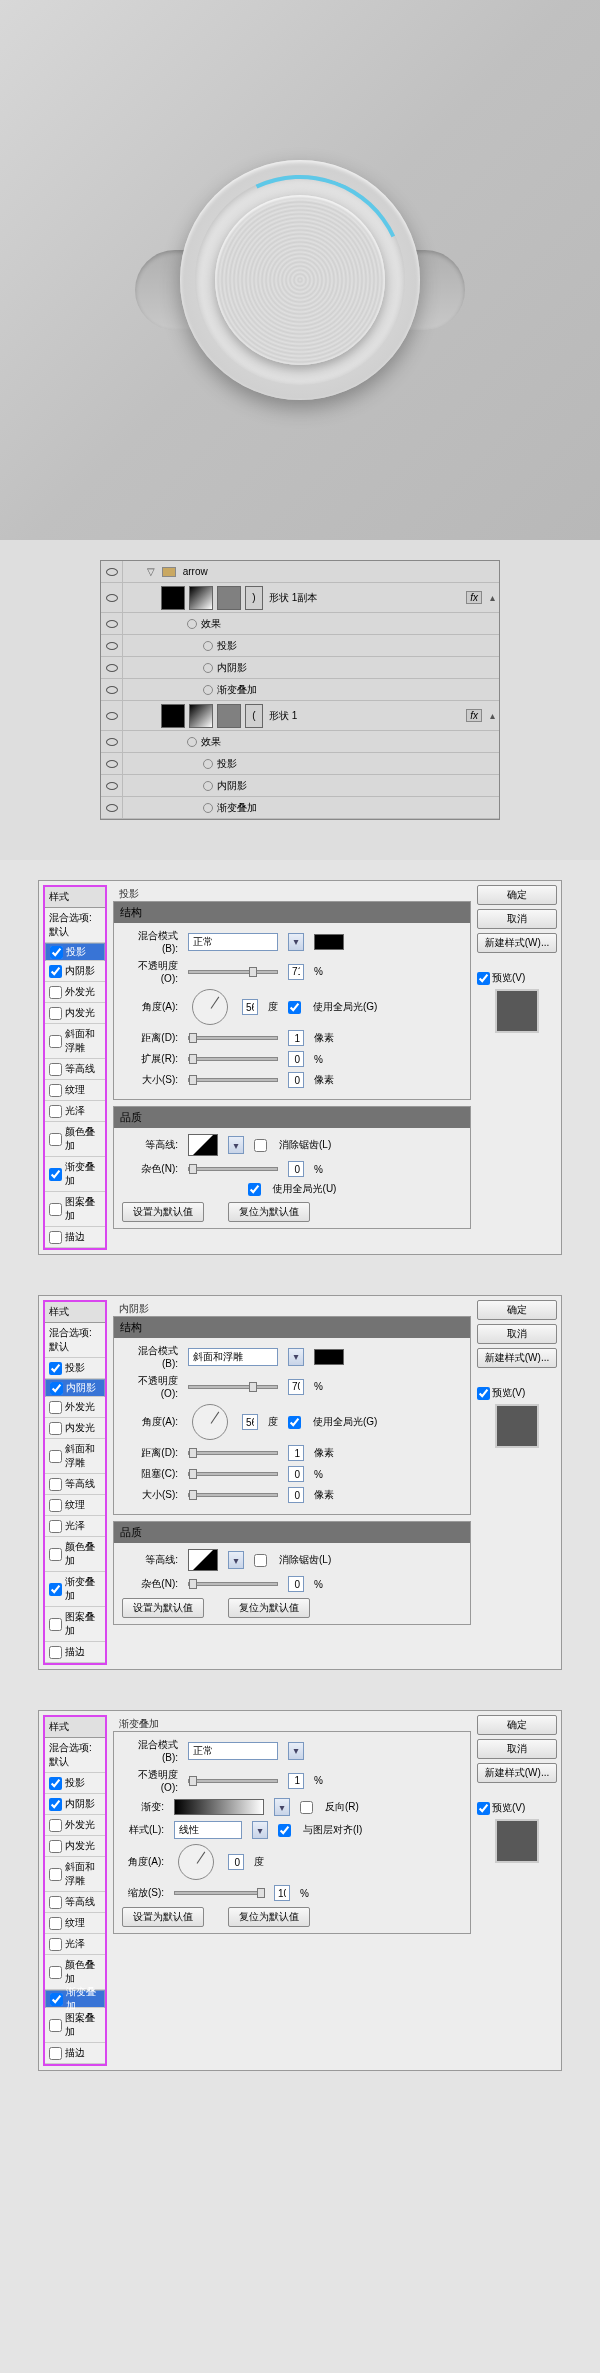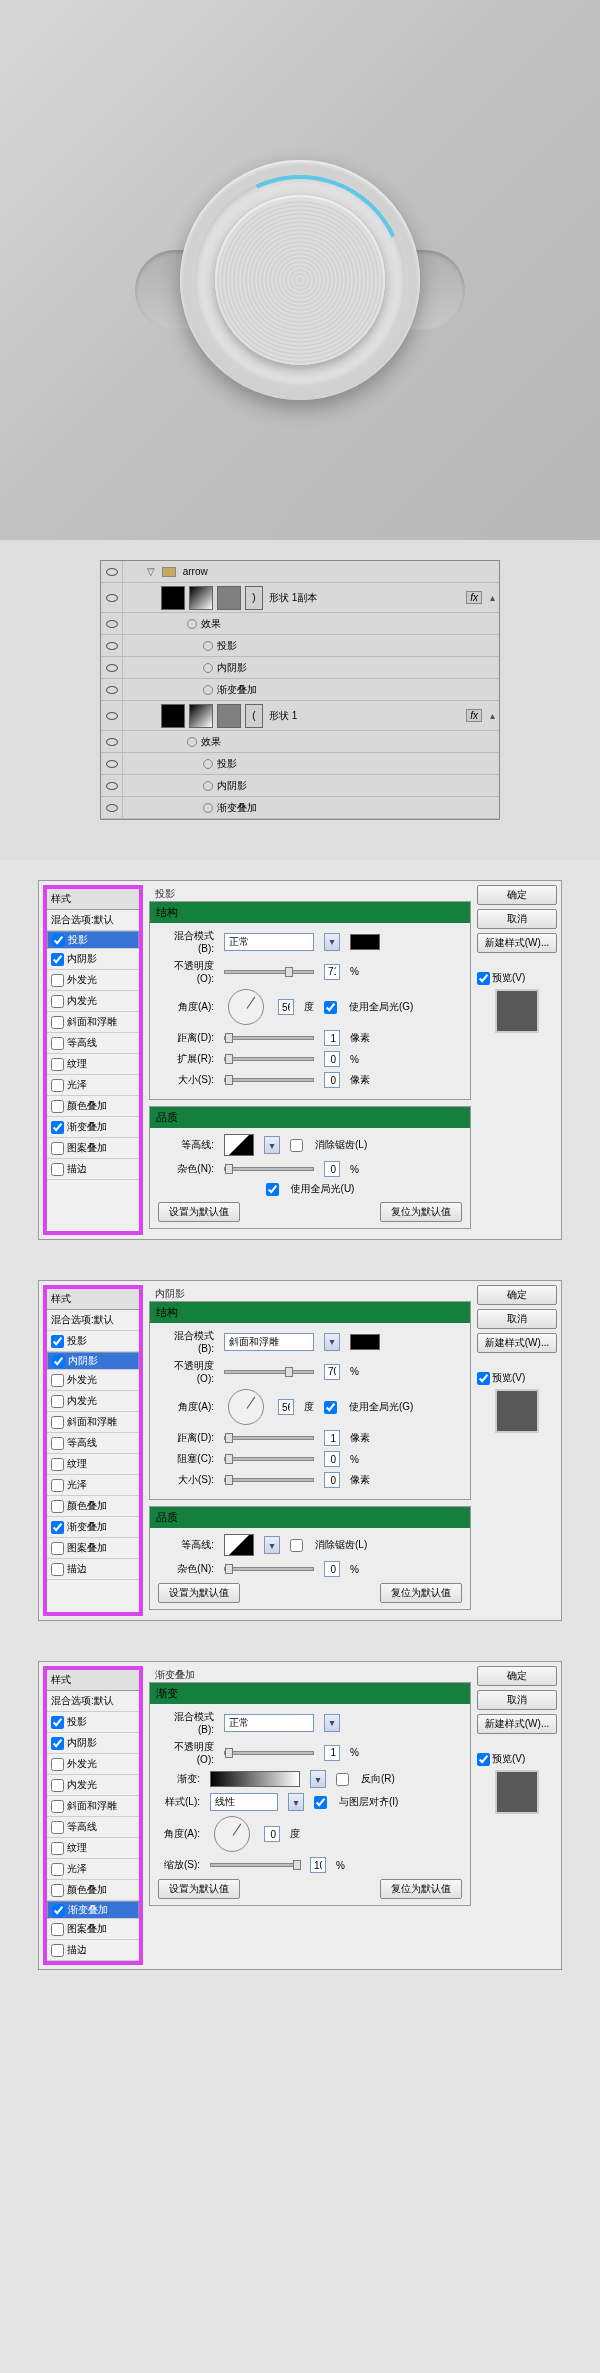--- a/index.html
+++ b/index.html
@@ -27,45 +27,45 @@
 .thumb.shape { background: #808080; }
 .shape-bracket { width: 18px; height: 24px; border: 1px solid #666; background: #d0d0d0; margin: 0 2px; display: flex; align-items: center; justify-content: center; }
 .layer-name { flex: 1; padding-left: 4px; }
 .fx-badge { background: #ccc; border: 1px solid #888; padding: 0 3px; margin-right: 4px; font-style: italic; }
 .tri { margin: 0 4px; color: #555; }
 .dot-icon { width: 10px; height: 10px; border-radius: 50%; border: 1px solid #888; margin: 0 4px; }
 
 
 .dialog-section { background: #e4e4e4; padding: 20px 38px; }
 .dialog { background: #ededed; border: 1px solid #999; display: flex; gap: 6px; padding: 4px; width: 524px; margin: 0 auto; min-height: 300px; }
-.styles-col { width: 100px; border: 4px solid #d946ef; background: #f0f0f0; }
+.styles-col { width: 64px; border: 2px solid #d946ef; background: #f0f0f0; }
 .styles-col .hdr { background: #e0e0e0; padding: 3px 4px; border-bottom: 1px solid #999; font-size: 10px; }
 .styles-col .opt { padding: 3px 4px; border-bottom: 1px solid #ccc; font-size: 10px; display: flex; align-items: center; }
 .styles-col .opt.sel { background: #3874d6; color: #fff; }
 .styles-col .opt input { margin-right: 3px; }
 .center-col { flex: 1; }
 .group { border: 1px solid #999; margin-bottom: 6px; }
-.group-title { font-size: 11px; padding: 3px 6px; background: #15803d; }
+.group-title { font-size: 11px; padding: 3px 6px; background: #737373; }
 .group-header { font-size: 10px; padding: 2px 6px 0; color: #333; }
 .group-body { padding: 6px 8px; }
 .form-row { display: flex; align-items: center; margin-bottom: 5px; font-size: 10px; gap: 10px; }
 .form-row .lbl { width: 56px; text-align: right; }
 .form-row .lbl-narrow { width: 42px; text-align: right; }
 .sel { background: #fff; border: 1px solid #7a98c0; height: 18px; padding: 0 4px; display: inline-flex; align-items: center; }
 .dropbtn { background: linear-gradient(#e8eef8, #c8d4e8); border: 1px solid #7a98c0; width: 16px; height: 18px; display: inline-flex; align-items: center; justify-content: center; color: #446; }
 .color-sw { width: 30px; height: 16px; border: 1px solid #666; background: #000; }
 .slider { height: 4px; background: #bbb; border: 1px solid #888; position: relative; flex: 1; max-width: 90px; }
 .slider-thumb { position: absolute; width: 8px; height: 10px; background: #e0e0e0; border: 1px solid #777; top: -4px; }
 .num-input { width: 16px; height: 16px; background: #fff; border: 1px solid #7a98c0; text-align: right; padding: 0 3px; font-size: 10px; }
 .angle-ctl { width: 36px; height: 36px; border: 1px solid #888; border-radius: 50%; background: #f0f0f0; position: relative; margin: 0 4px; }
 .angle-ctl::after { content: ''; position: absolute; width: 14px; height: 1px; background: #555; top: 18px; left: 18px; transform-origin: left; transform: rotate(-56deg); }
 .contour-sw { width: 30px; height: 22px; border: 1px solid #666; background: linear-gradient(135deg, #fff 48%, #000 52%); }
 .gradient-sw { width: 90px; height: 16px; border: 1px solid #666; background: linear-gradient(to right, #000, #fff); }
 .cb { margin-right: 2px; }
-.btns-row { display: flex; justify-content: space-between; gap: 24px; margin-top: 6px; }
+.btns-row { display: flex; justify-content: flex-start; gap: 24px; margin-top: 6px; }
 .btn-small { background: linear-gradient(#f8f8f8, #e0e0e0); border: 1px solid #888; padding: 2px 10px; font-size: 10px; border-radius: 2px; }
 .right-col { width: 80px; display: flex; flex-direction: column; gap: 4px; align-items: stretch; }
 .right-col .btn { background: linear-gradient(#f8f8f8, #e0e0e0); border: 1px solid #888; padding: 2px 4px; font-size: 10px; text-align: center; border-radius: 2px; }
 .preview-box { margin-top: 14px; }
 .preview-cb { display: flex; align-items: center; font-size: 10px; margin-bottom: 4px; }
 .preview-sw { width: 44px; height: 44px; background: #585858; border: 2px solid #ccc; margin: 0 auto; }
 </style>
 </head>
 <body>
 
@@ -537,21 +537,20 @@
           <span>图案叠加</span>
         </div>
     <div class="opt">
           <input type="checkbox" class="cb" style="">
           <span>描边</span>
         </div>
   </div>
   <div class="center-col">
     <div class="group-header">渐变叠加</div>
     <div class="group">
-      <div class="group-title">渐变</div>
       <div class="group-body">
         <div class="form-row">
               <span class="lbl">混合模式(B):</span>
               <span class="sel" style="width:90px">正常</span>
               <span class="dropbtn">▾</span>
             </div>
         <div class="form-row">
               <span class="lbl">不透明度(O):</span>
               <span class="slider">
                 <span class="slider-thumb" style="left:0"></span>

